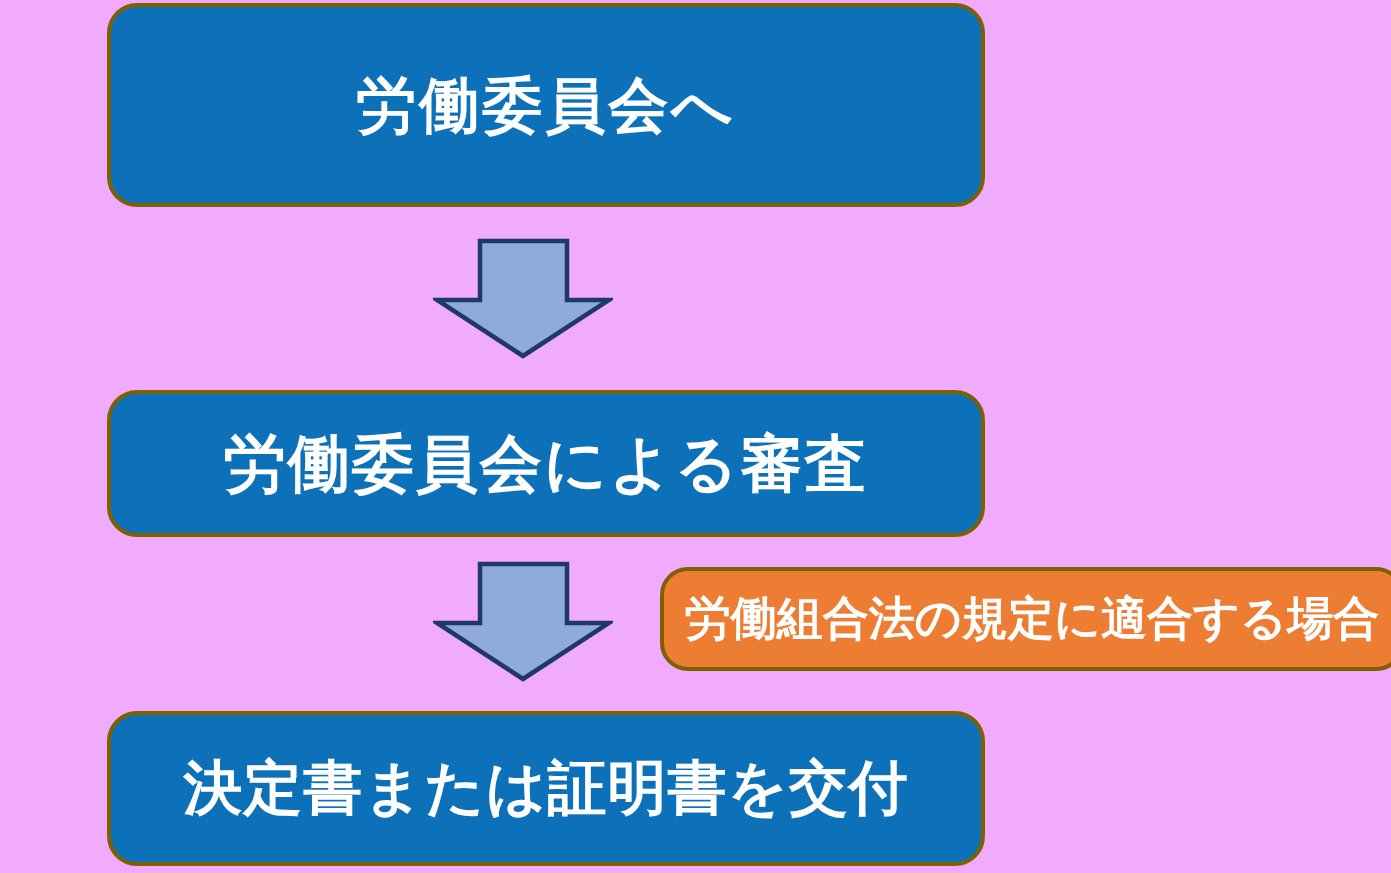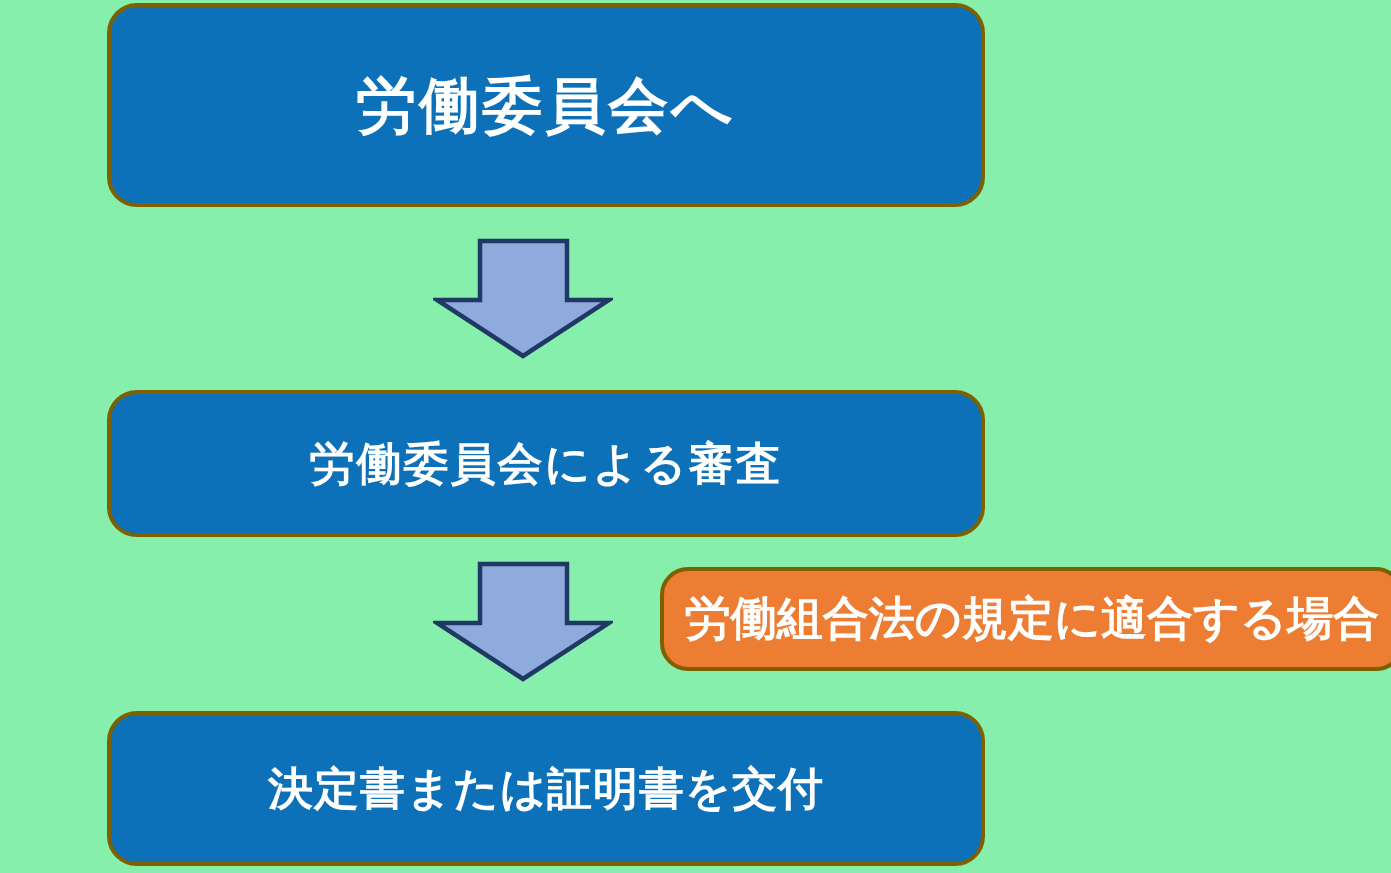--- a/index.html
+++ b/index.html
@@ -1,39 +1,39 @@
 <!DOCTYPE html>
 <html style="--step-fill: #0C71B8; --step-border: #7F6000; --condition-fill: #EC7D33; --condition-border: #7F6000; --arrow-fill: #8FAADC; --arrow-border: #1F3864; --text-color: #FFFFFF;"><head>
 <meta charset="utf-8">
 <style>
   html, body { margin: 0; padding: 0; background: #ffffff; }
   .canvas {
     position: relative;
     width: 1391px;
     height: 873px;
-    background: #86efac;
+    background: #f0abfc;
     overflow: hidden;
     font-family: "DejaVu Sans", sans-serif;
   }
   .step {
     position: absolute;
     box-sizing: border-box;
     background: var(--step-fill, #0C71B8);
     border: 4px solid var(--step-border, #7F6000);
     border-radius: 30px;
     display: flex;
     align-items: center;
     justify-content: center;
     color: var(--text-color, #ffffff);
     font-weight: bold;
   }
   .step1 { left: 107px; top: 3px;   width: 878px; height: 204px; font-size: 60px; }
   .step1 .lines { text-align: left; line-height: 78px; letter-spacing: 3px; }
-  .step2 { left: 107px; top: 390px; width: 878px; height: 147px; font-size: 45px; letter-spacing: 2px; }
-  .step3 { left: 107px; top: 711px; width: 878px; height: 155px; font-size: 45px; letter-spacing: 1px; }
+  .step2 { left: 107px; top: 390px; width: 878px; height: 147px; font-size: 62px; letter-spacing: 2px; }
+  .step3 { left: 107px; top: 711px; width: 878px; height: 155px; font-size: 59px; letter-spacing: 1px; }
   .condition {
     position: absolute;
     left: 640px; top: 567px; width: 744px; height: 104px;
     box-sizing: border-box;
     background: var(--condition-fill, #EC7D33);
     border: 4px solid var(--condition-border, #7F6000);
     border-radius: 28px;
     display: flex;
     align-items: center;
     justify-content: center;

